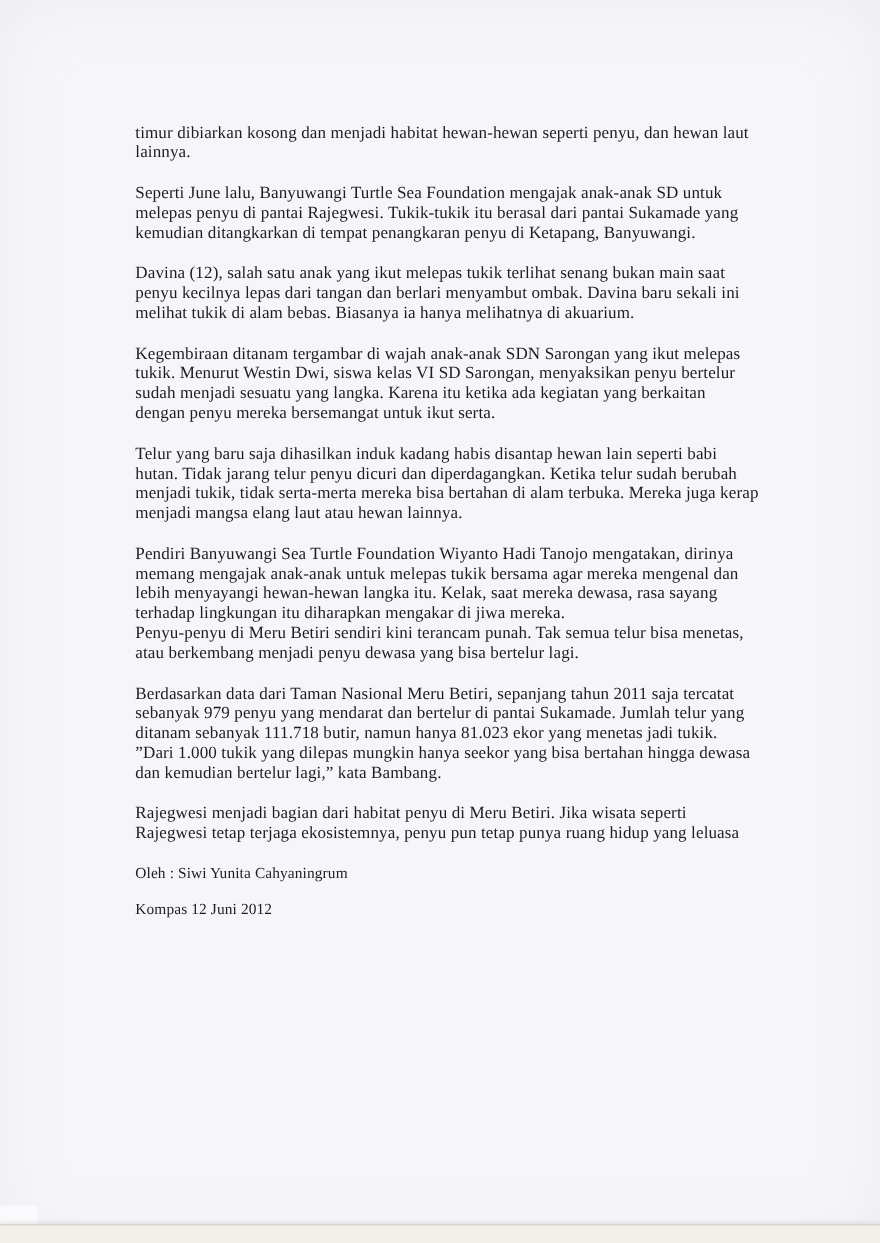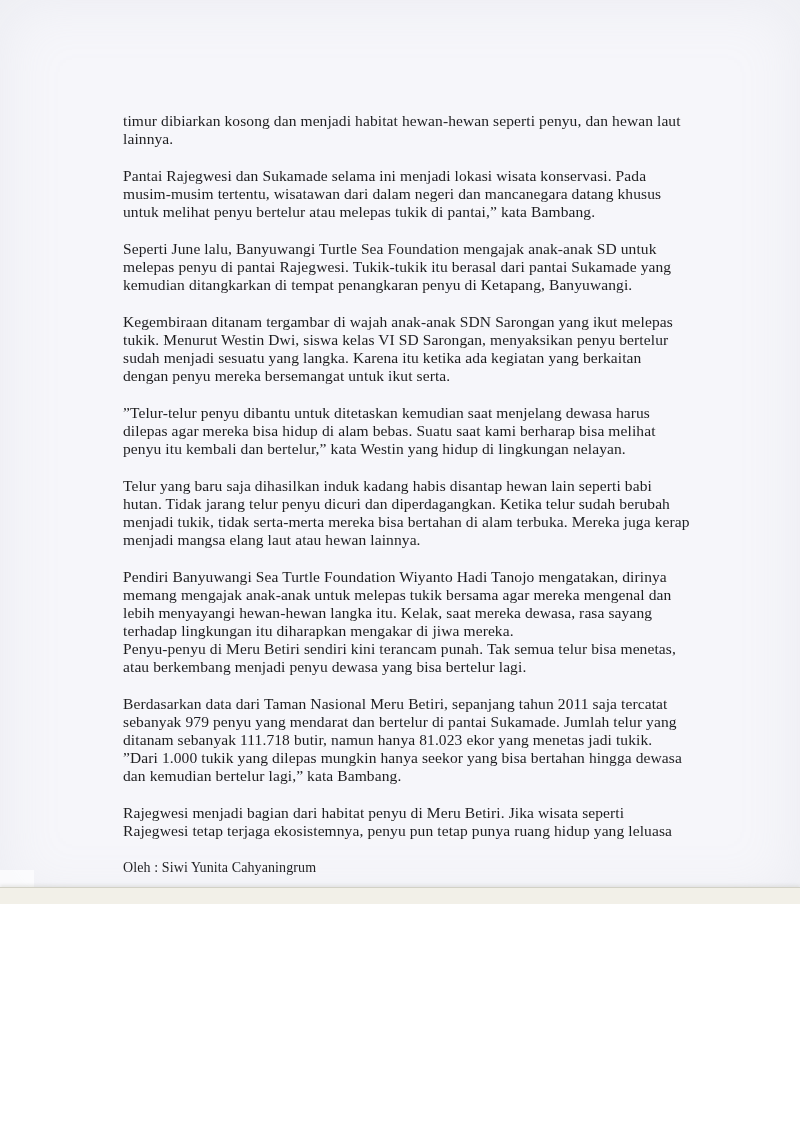--- a/index.html
+++ b/index.html
@@ -13,21 +13,21 @@
   }
   body {
     width: 800px;
     height: 1130px;
     background: #ffffff;
     overflow: hidden;
   }
   .scan {
     position: relative;
     width: 800px;
-    height: 904px;
+    height: 1130px;
     background: var(--paper, #f6f6fa);
     overflow: hidden;
     
     box-shadow: inset 0 0 60px rgba(190, 192, 205, 0.18);
   }
   .page-body {
     position: absolute;
     left: 123px;
     top: 112px;
     width: 640px;
@@ -71,33 +71,30 @@
     opacity: 0.8;
   }
 </style>
 </head>
 <body>
 
 <div class="scan">
   <div class="page-body">
     <p>timur dibiarkan kosong dan menjadi habitat hewan-hewan seperti penyu, dan hewan laut
 lainnya.</p>
-    <p>Pantai Rajegwesi dan Sukamade selama ini menjadi lokasi wisata konservasi. Pada
-musim-musim tertentu, wisatawan dari dalam negeri dan mancanegara datang khusus
-untuk melihat penyu bertelur atau melepas tukik di pantai,” kata Bambang.</p>
     <p>Seperti June lalu, Banyuwangi Turtle Sea Foundation mengajak anak-anak SD untuk
 melepas penyu di pantai Rajegwesi. Tukik-tukik itu berasal dari pantai Sukamade yang
 kemudian ditangkarkan di tempat penangkaran penyu di Ketapang, Banyuwangi.</p>
+    <p>Davina (12), salah satu anak yang ikut melepas tukik terlihat senang bukan main saat
+penyu kecilnya lepas dari tangan dan berlari menyambut ombak. Davina baru sekali ini
+melihat tukik di alam bebas. Biasanya ia hanya melihatnya di akuarium.</p>
     <p>Kegembiraan ditanam tergambar di wajah anak-anak SDN Sarongan yang ikut melepas
 tukik. Menurut Westin Dwi, siswa kelas VI SD Sarongan, menyaksikan penyu bertelur
 sudah menjadi sesuatu yang langka. Karena itu ketika ada kegiatan yang berkaitan
 dengan penyu mereka bersemangat untuk ikut serta.</p>
-    <p>”Telur-telur penyu dibantu untuk ditetaskan kemudian saat menjelang dewasa harus
-dilepas agar mereka bisa hidup di alam bebas. Suatu saat kami berharap bisa melihat
-penyu itu kembali dan bertelur,” kata Westin yang hidup di lingkungan nelayan.</p>
     <p>Telur yang baru saja dihasilkan induk kadang habis disantap hewan lain seperti babi
 hutan. Tidak jarang telur penyu dicuri dan diperdagangkan. Ketika telur sudah berubah
 menjadi tukik, tidak serta-merta mereka bisa bertahan di alam terbuka. Mereka juga kerap
 menjadi mangsa elang laut atau hewan lainnya.</p>
     <p>Pendiri Banyuwangi Sea Turtle Foundation Wiyanto Hadi Tanojo mengatakan, dirinya
 memang mengajak anak-anak untuk melepas tukik bersama agar mereka mengenal dan
 lebih menyayangi hewan-hewan langka itu. Kelak, saat mereka dewasa, rasa sayang
 terhadap lingkungan itu diharapkan mengakar di jiwa mereka.
 Penyu-penyu di Meru Betiri sendiri kini terancam punah. Tak semua telur bisa menetas,
 atau berkembang menjadi penyu dewasa yang bisa bertelur lagi.</p>

